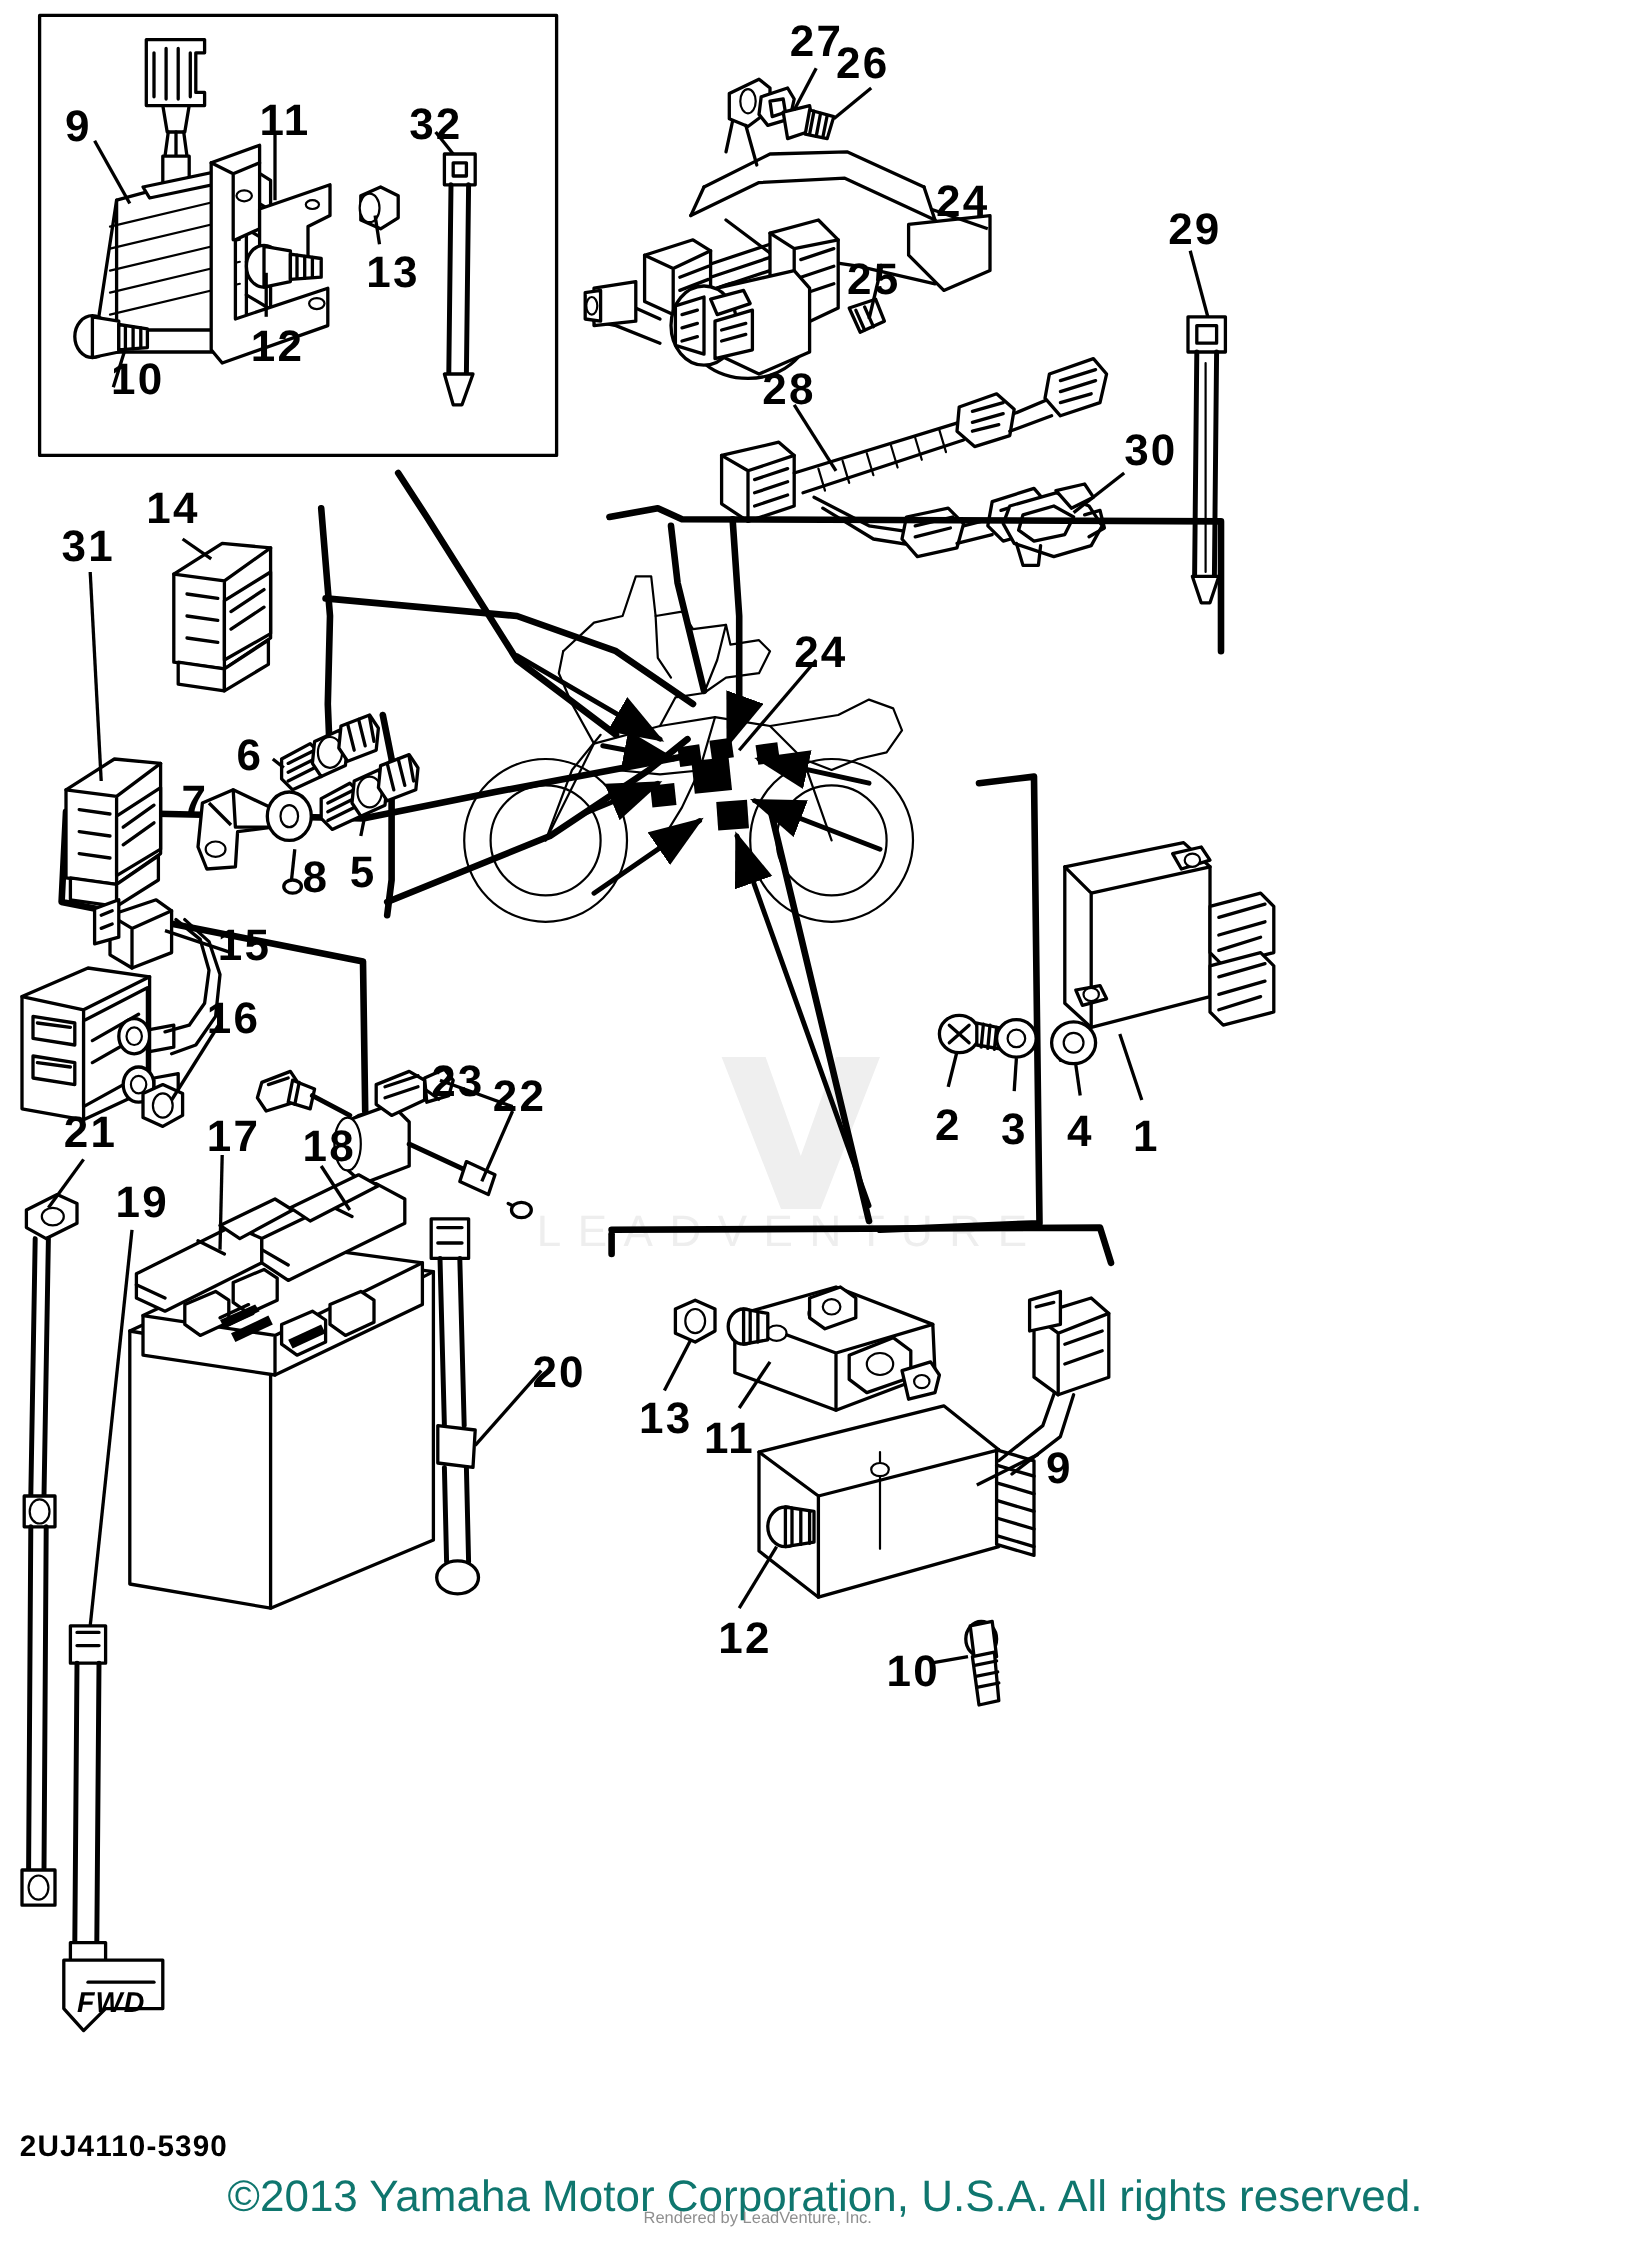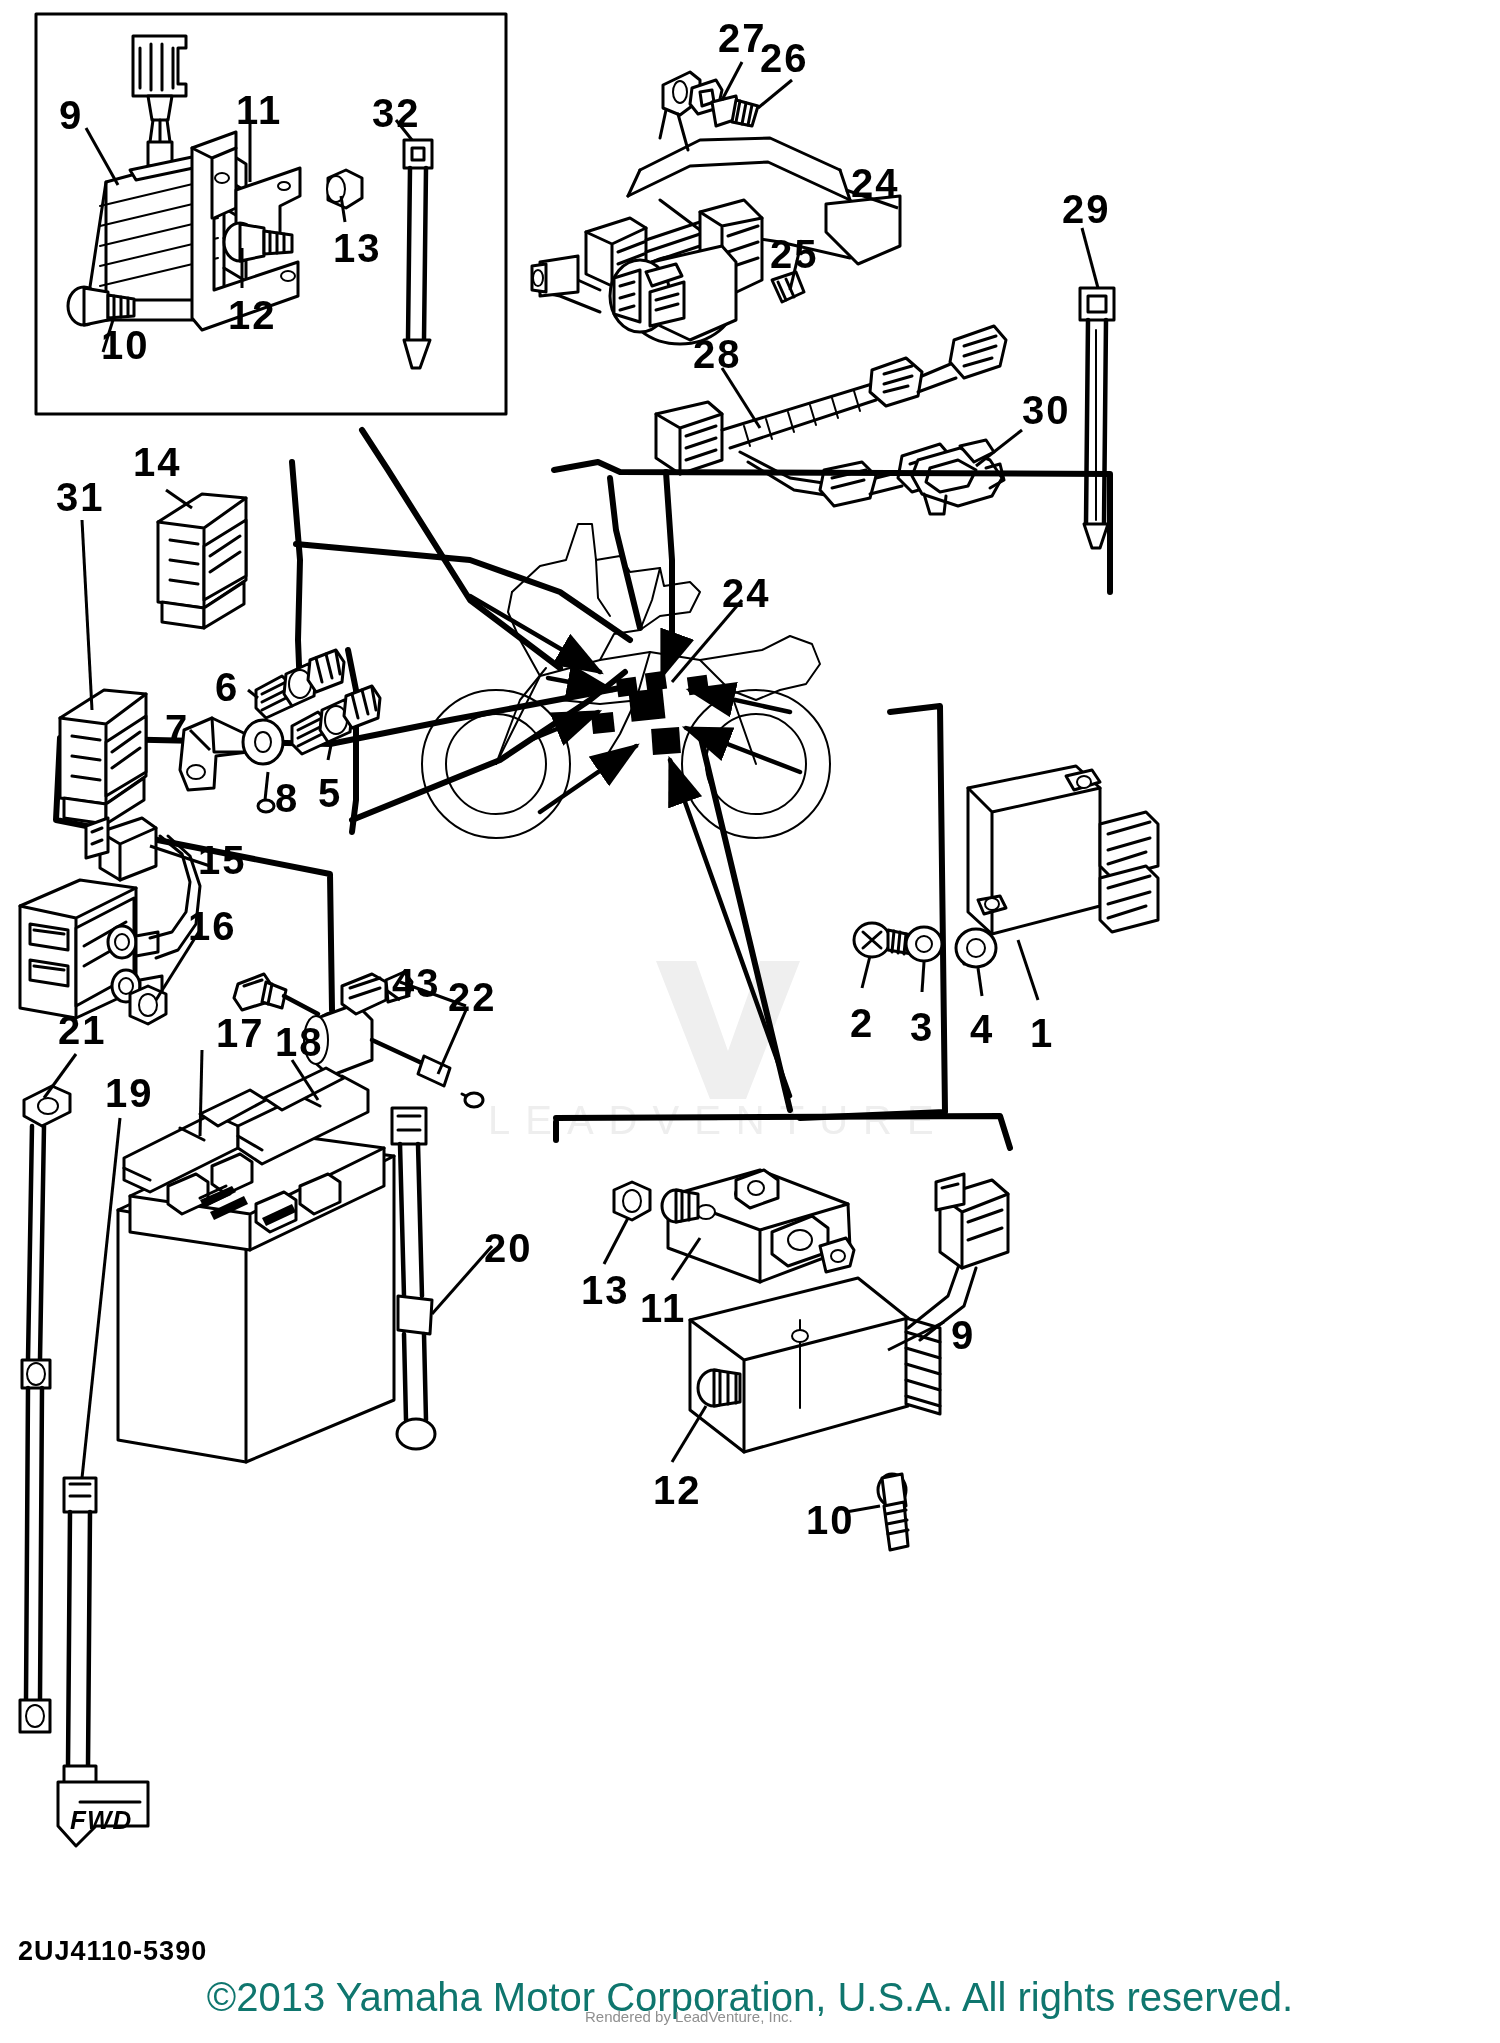--- a/index.html
+++ b/index.html
@@ -642,28 +642,28 @@
       <div class="callout" style="left: 1022px; top: 390px;">30</div>
       <div class="callout" style="left: 56px; top: 477px;">31</div>
       <div class="callout" style="left: 133px; top: 442px;">14</div>
       <div class="callout" style="left: 722px; top: 573px;">24</div>
       <div class="callout" style="left: 215px; top: 667px;">6</div>
       <div class="callout" style="left: 165px; top: 709px;">7</div>
       <div class="callout" style="left: 275px; top: 778px;">8</div>
       <div class="callout" style="left: 318px; top: 773px;">5</div>
       <div class="callout" style="left: 198px; top: 840px;">15</div>
       <div class="callout" style="left: 188px; top: 906px;">16</div>
-      <div class="callout" style="left: 392px; top: 963px;">43</div>
+      <div class="callout" style="left: 392px; top: 963px;">23</div>
       <div class="callout" style="left: 448px; top: 977px;">22</div>
       <div class="callout" style="left: 850px; top: 1003px;">2</div>
       <div class="callout" style="left: 910px; top: 1007px;">3</div>
       <div class="callout" style="left: 970px; top: 1009px;">4</div>
       <div class="callout" style="left: 1030px; top: 1013px;">1</div>
       <div class="callout" style="left: 58px; top: 1010px;">21</div>
-      <div class="callout" style="left: 188px; top: 1013px; margin-left: 28px;">17</div>
+      <div class="callout" style="left: 188px; top: 1013px;">17</div>
       <div class="callout" style="left: 275px; top: 1022px;">18</div>
       <div class="callout" style="left: 105px; top: 1073px;">19</div>
       <div class="callout" style="left: 484px; top: 1228px;">20</div>
       <div class="callout" style="left: 581px; top: 1270px;">13</div>
       <div class="callout" style="left: 640px; top: 1288px;">11</div>
       <div class="callout" style="left: 951px; top: 1315px;">9</div>
       <div class="callout" style="left: 653px; top: 1470px;">12</div>
       <div class="callout" style="left: 806px; top: 1500px;">10</div>
     </div>
 

